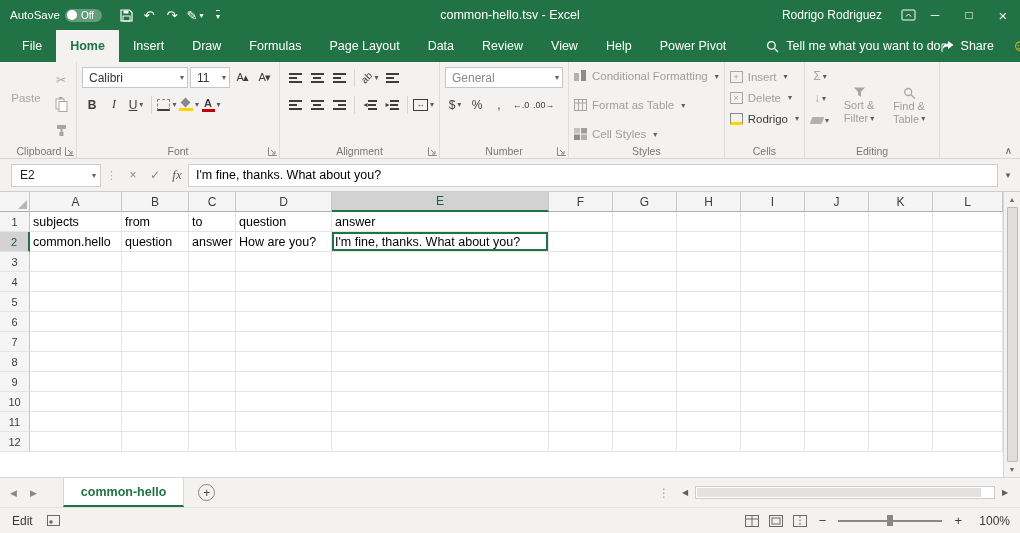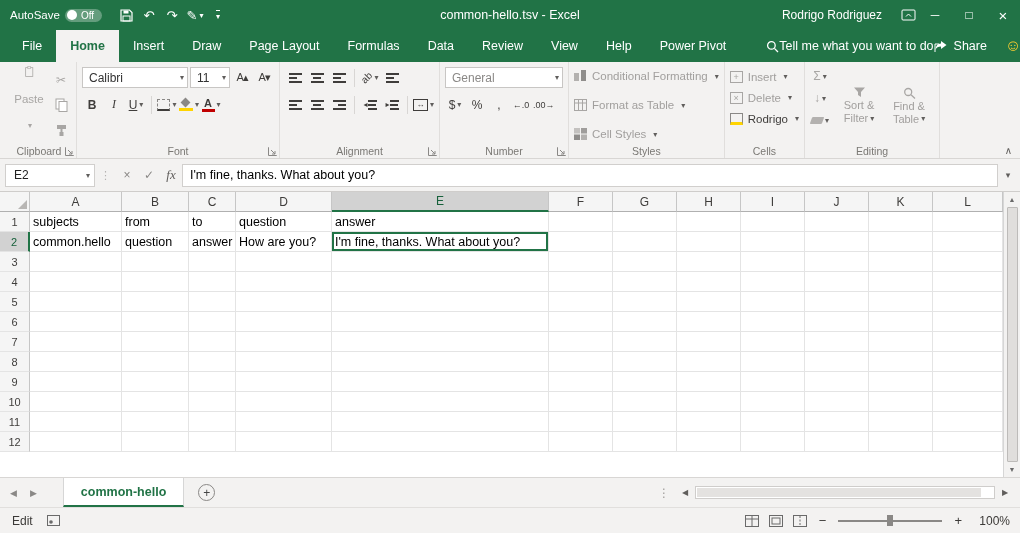--- a/index.html
+++ b/index.html
@@ -22,21 +22,21 @@
   .winbtn { width:34px; height:30px; display:flex; align-items:center; justify-content:center; font-size:12px; }
   .winbtn.close { font-size:15px; }
   .mini { font-size:8px; color:#605e5c; margin-left:2px; }
   .qat .mini, .tb-right .mini { color:#fff; }
 
   
   .tabrow { height:32px; background:#217346; display:flex; align-items:stretch; color:#fff; flex:none; }
   .tabs { display:flex; align-items:stretch; margin-left:8px; }
   .rtab { display:flex; align-items:center; padding:0 14px; font-size:12.5px; white-space:nowrap; }
   .rtab.active { background:#f3f2f1; color:#217346; font-weight:700; }
-  .tellme { display:flex; align-items:center; margin-left:26px; font-size:12.5px; white-space:nowrap; }
+  .tellme { display:flex; align-items:center; gap:7px; margin-left:26px; font-size:12.5px; white-space:nowrap; }
   .tabrow-right { margin-left:auto; display:flex; align-items:center; gap:18px; margin-right:14px; }
   .share { display:flex; align-items:center; gap:6px; font-size:12.5px; }
   .smiley { color:#ffd02e; font-size:16px; }
 
   
   .ribbon { height:97px; background:#f3f2f1; border-bottom:1px solid #d8d6d4; display:flex; position:relative; flex:none; padding-left:2px; }
   .group { position:relative; border-right:1px solid #e0dedc; padding:4px 5px 15px; display:flex; }
   .g-label { position:absolute; bottom:1px; left:0; right:0; text-align:center; font-size:10.5px; color:#7a7874; }
   .launcher { position:absolute; right:2px; bottom:2px; display:flex; }
   .collapse { position:absolute; right:8px; bottom:2px; font-size:10px; color:#605e5c; }
@@ -45,21 +45,21 @@
   .sbtn { display:flex; align-items:center; justify-content:center; min-width:20px; height:20px; color:#3f3d3b; font-size:12px; }
   .sbtn.gray { color:#a8a6a4; }
   .vdiv { width:1px; height:18px; background:#d8d6d4; margin:0 3px; }
   .combo { display:flex; align-items:center; background:#fff; border:1px solid #c8c6c4; height:21px; padding:0 3px 0 6px; font-size:12px; color:#333; }
   .combo .mini { margin-left:auto; }
   .combo.gray { color:#8a8886; }
   .fname { width:106px; }
   .fsize { width:40px; }
   .gen { width:118px; }
 
-  .paste { display:flex; flex-direction:column; align-items:center; justify-content:center; width:44px; height:64px; color:#a8a6a4; font-size:11.5px; gap:16px; }
+  .paste { display:flex; flex-direction:row; align-items:center; justify-content:center; width:44px; height:64px; color:#a8a6a4; font-size:11.5px; gap:16px; }
   .clip-col { display:flex; flex-direction:column; gap:5px; padding-top:4px; }
 
   .b { font-weight:700; }
   .it { font-style:italic; font-family:"Liberation Serif","DejaVu Serif",serif; }
   .uund { text-decoration:underline; }
   .fsz { font-size:11px; letter-spacing:-1px; }
 
   .bars { display:flex; flex-direction:column; justify-content:space-between; width:13px; height:10px; }
   .bars i { height:2px; width:100%; background:#3f3d3b; }
   .bars.a-c { align-items:center; } .bars.a-r { align-items:flex-end; }
@@ -81,21 +81,21 @@
   .cellbox.fmt { border-color:#8a8886; border-bottom:3px solid #ffd400; color:#3f3d3b; }
 
   .g-editing .g-body { display:flex; }
   .ed-left { display:flex; flex-direction:column; gap:2px; margin-right:4px; }
   .ed-btn { display:flex; flex-direction:column; align-items:center; justify-content:center; width:50px; font-size:11px; color:#a19f9d; gap:1px; padding-top:2px; }
   .ed-btn .l2 { display:flex; align-items:center; }
   .eraser-ico { width:12px; height:7px; background:#b3b1af; transform:skewX(-20deg); border-radius:1px; }
 
   
   .formularow { height:33px; background:#f3f2f1; border-bottom:1px solid #cfcdcb; display:flex; align-items:center; padding:0 2px; flex:none; }
-  .namebox { width:90px; height:23px; background:#fff; border:1px solid #d1cfcd; display:flex; align-items:center; font-size:12px; padding-left:8px; color:#222; margin-left:3px; }
+  .namebox { width:90px; height:23px; background:#fff; border:1px solid #d1cfcd; display:flex; align-items:center; font-size:12px; padding-left:8px; color:#222; margin-left:9px; }
   .fdots { color:#b5b3b1; font-size:11px; padding:0 5px; }
   .fbtn { width:22px; height:23px; display:flex; align-items:center; justify-content:center; color:#8a8886; font-size:12px; }
   .fx { font-style:italic; font-family:"Liberation Serif","DejaVu Serif",serif; color:#605e5c; font-size:13px; }
   .finput { flex:1; height:23px; background:#fff; border:1px solid #d1cfcd; display:flex; align-items:center; padding-left:7px; font-size:12.5px; color:#000; white-space:nowrap; overflow:hidden; }
   .fchev { width:20px; text-align:center; color:#605e5c; font-size:9px; }
 
   
   .gridwrap { flex:1; display:flex; overflow:hidden; background:#fff; }
   .sheetarea { flex:1; display:flex; flex-direction:column; overflow:hidden; }
   .colheads { display:flex; flex:none; height:20px; }
@@ -180,22 +180,22 @@
       <span class="winbtn close">×</span>
     </div>
   </div>
 
   <div class="tabrow">
     <div class="tabs">
         <div class="rtab">File</div>
         <div class="rtab active">Home</div>
         <div class="rtab">Insert</div>
         <div class="rtab">Draw</div>
+        <div class="rtab">Formulas</div>
         <div class="rtab">Page Layout</div>
-        <div class="rtab">Formulas</div>
         <div class="rtab">Data</div>
         <div class="rtab">Review</div>
         <div class="rtab">View</div>
         <div class="rtab">Help</div>
         <div class="rtab">Power Pivot</div>
       </div>
     <div class="tellme">
       <svg width="13" height="13" viewBox="0 0 13 13">
           <circle cx="5.4" cy="5.4" r="3.8" fill="none" stroke="#fff" stroke-width="1.3"></circle>
           <line x1="8.4" y1="8.4" x2="12" y2="12" stroke="#fff" stroke-width="1.3"></line>

